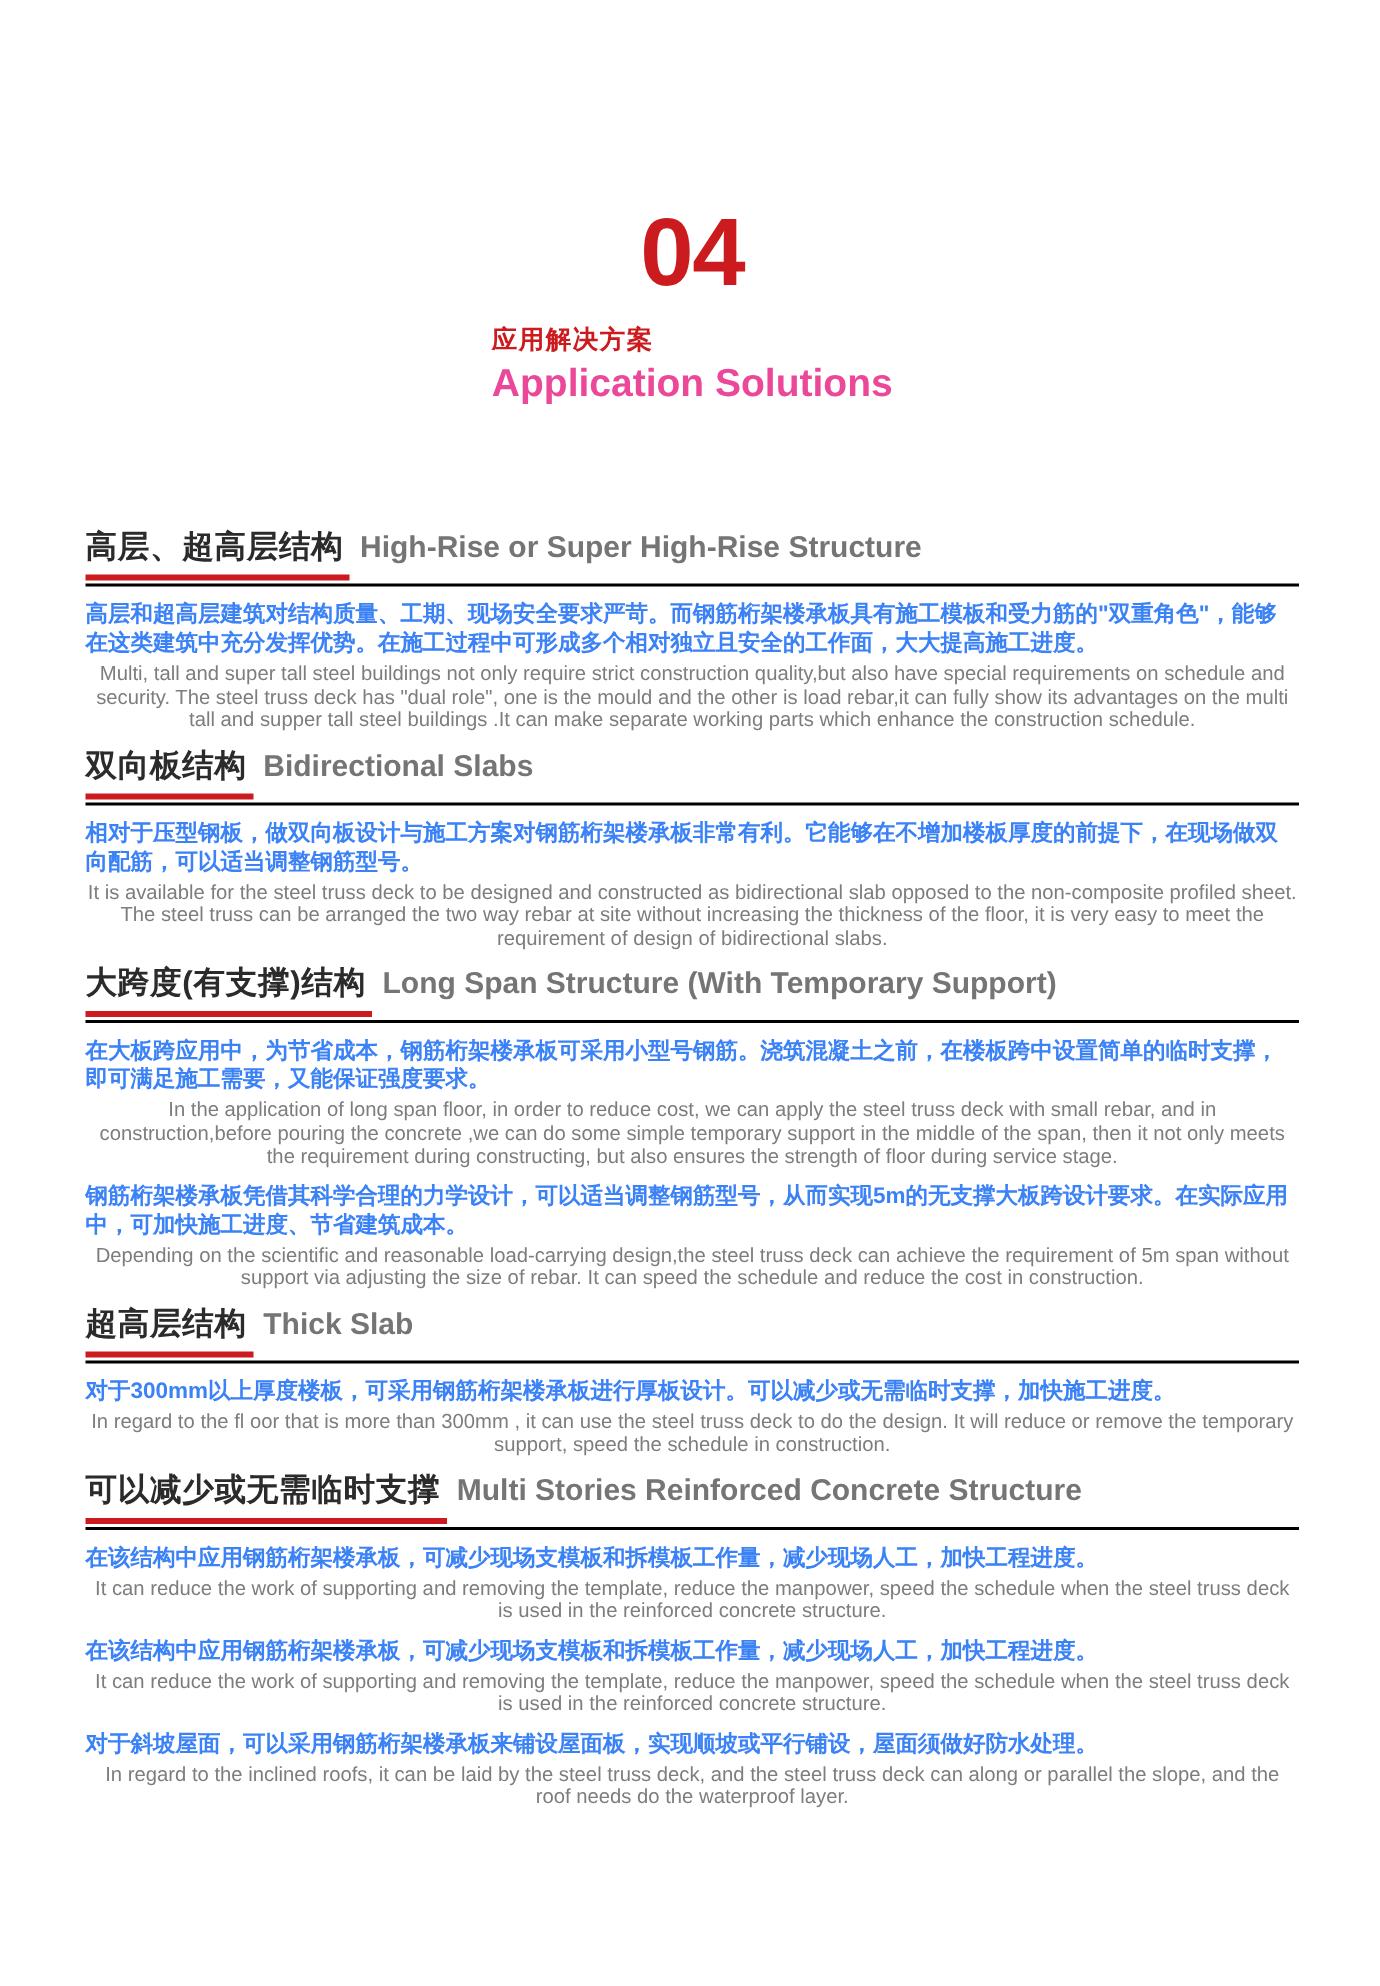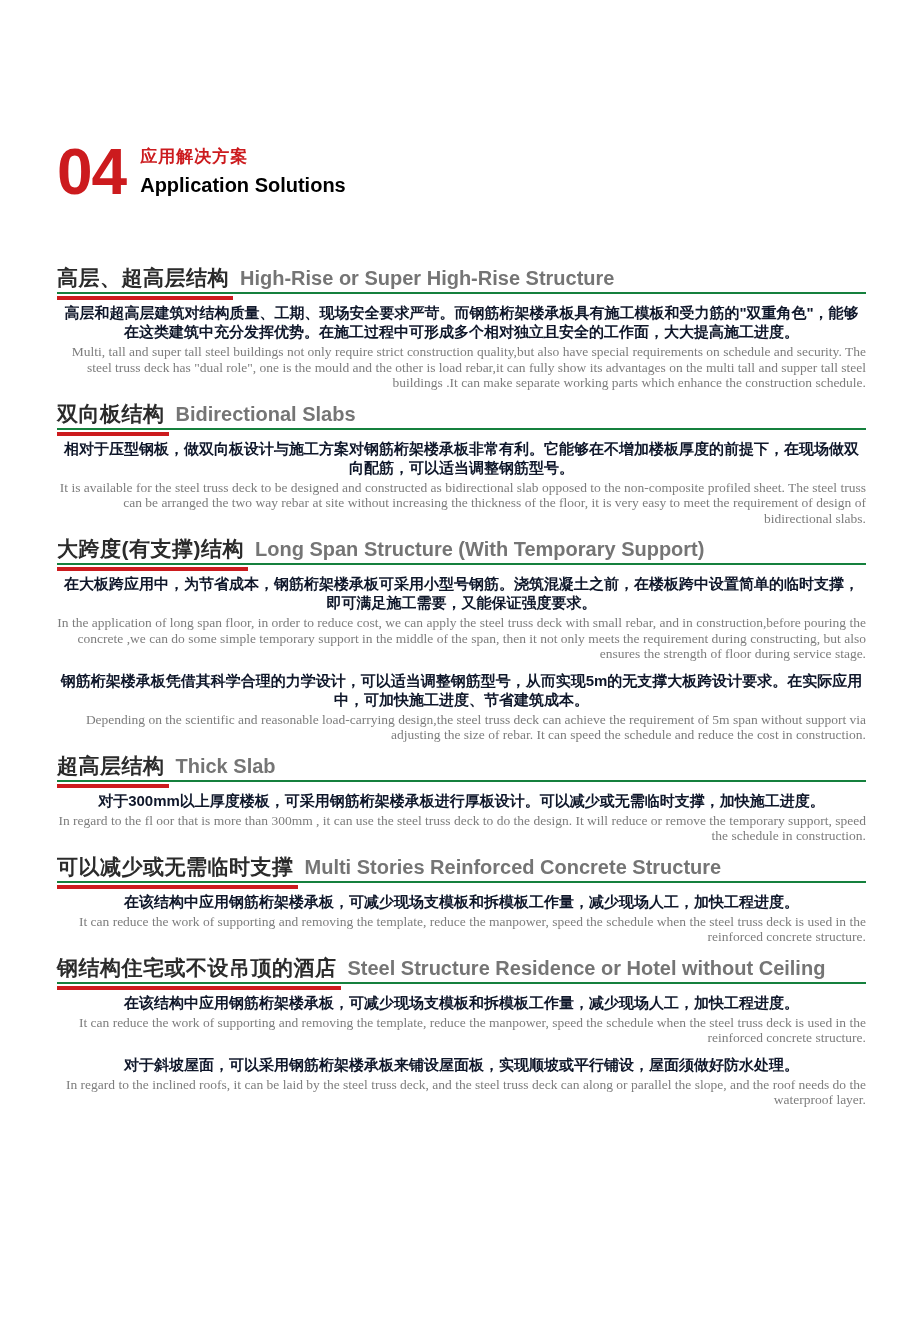--- a/index.html
+++ b/index.html
@@ -13,50 +13,51 @@
   }
   .page {
     width: 920px;
     height: 1324px;
     background: #ffffff;
     padding: 140px 54px 0 57px;
   }
   
   .page-header {
     display: flex;
-    align-items: flex-end;
+    align-items: center;
     gap: 14px;
-    margin-bottom: 64px;
+    margin-bottom: 81px;
+    flex-direction: column;
   }
   .section-number {
     font-size: 64px;
     line-height: 56px;
     font-weight: bold;
     color: #cc1b1e;
     letter-spacing: -1px;
   }
   .header-titles { padding-top: 2px; }
   .title-zh {
     font-size: 17px;
     font-weight: bold;
     color: #cc1b1e;
     letter-spacing: 1px;
     line-height: 29px;
   }
   .title-en {
-    font-size: 20px;
+    font-size: 26px;
     font-weight: bold;
-    color: #000000;
+    color: #ec4899;
     line-height: 29px;
   }
   
   .section { margin-bottom: 9px; }
   .section-heading {
-    border-bottom: 2px solid #15803d;
-    padding-bottom: 1px;
+    border-bottom: 2px solid #000000;
+    padding-bottom: 11px;
     font-weight: bold;
     line-height: 25px;
     white-space: nowrap;
   }
   .section-heading .zh {
     position: relative;
     display: inline-block;
     font-size: 21px;
     color: #2b2b2b;
     letter-spacing: 0.5px;
@@ -73,31 +74,30 @@
   }
   .section-heading .en {
     font-size: 20px;
     color: #757575;
     margin-left: 11px;
   }
   .body-zh {
     margin: 9px 0 3px 0;
     font-size: 15px;
     font-weight: bold;
-    color: #0f172a;
+    color: #3b82f6;
     line-height: 19px;
-    text-align: center;
+    text-align: left;
   }
   .body-en {
     margin: 2px 0 0 0;
     font-size: 13.5px;
     color: #7d7d7d;
     line-height: 15.5px;
-    text-align: right;
-    font-family: Liberation Serif, serif;
+    text-align: center;
   }
 </style>
 </head>
 <body>
 
 <div class="page">
 
   <header class="page-header">
     <div class="section-number">04</div>
     <div class="header-titles">
@@ -146,23 +146,20 @@
 
     <section class="section">
       <h2 class="section-heading">
         <span class="zh">可以减少或无需临时支撑</span><span class="en">Multi Stories Reinforced Concrete Structure</span>
       </h2>
       <p class="body-zh">在该结构中应用钢筋桁架楼承板，可减少现场支模板和拆模板工作量，减少现场人工，加快工程进度。</p>
       <p class="body-en">It can reduce the work of supporting and removing the template, reduce the manpower, speed the schedule when the steel truss deck is used in the reinforced concrete structure.</p>
     </section>
 
     <section class="section">
-      <h2 class="section-heading">
-        <span class="zh">钢结构住宅或不设吊顶的酒店</span><span class="en">Steel Structure Residence or Hotel without Ceiling</span>
-      </h2>
       <p class="body-zh">在该结构中应用钢筋桁架楼承板，可减少现场支模板和拆模板工作量，减少现场人工，加快工程进度。</p>
       <p class="body-en">It can reduce the work of supporting and removing the template, reduce the manpower, speed the schedule when the steel truss deck is used in the reinforced concrete structure.</p>
     </section>
 
     <section class="section">
       <p class="body-zh">对于斜坡屋面，可以采用钢筋桁架楼承板来铺设屋面板，实现顺坡或平行铺设，屋面须做好防水处理。</p>
       <p class="body-en">In regard to the inclined roofs, it can be laid by the steel truss deck, and the steel truss deck can along or parallel the slope, and the roof needs do the waterproof layer.</p>
     </section>
   </main>
 

